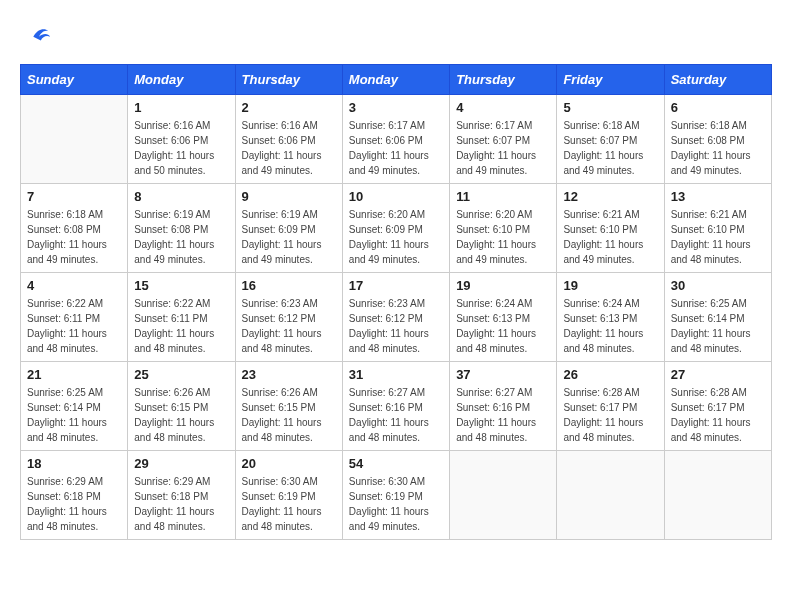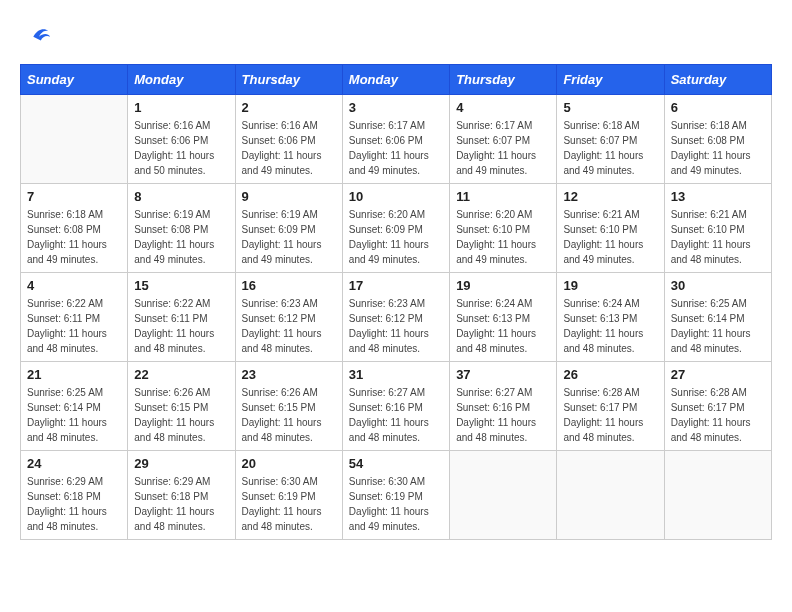--- a/index.html
+++ b/index.html
@@ -276,21 +276,21 @@
       </tr>
       <tr>
         <td>
           <span class="day-number">21</span>
           <div class="day-info" style="white-space: pre-line;">Sunrise: 6:25 AM
 Sunset: 6:14 PM
 Daylight: 11 hours
 and 48 minutes.</div>
         </td>
         <td>
-          <span class="day-number">22</span>
+          <span class="day-number">25</span>
           <div class="day-info" style="white-space: pre-line;">Sunrise: 6:26 AM
 Sunset: 6:15 PM
 Daylight: 11 hours
 and 48 minutes.</div>
         </td>
         <td>
           <span class="day-number">23</span>
           <div class="day-info" style="white-space: pre-line;">Sunrise: 6:26 AM
 Sunset: 6:15 PM
 Daylight: 11 hours
@@ -320,21 +320,21 @@
         <td>
           <span class="day-number">27</span>
           <div class="day-info" style="white-space: pre-line;">Sunrise: 6:28 AM
 Sunset: 6:17 PM
 Daylight: 11 hours
 and 48 minutes.</div>
         </td>
       </tr>
       <tr>
         <td>
-          <span class="day-number">24</span>
+          <span class="day-number">18</span>
           <div class="day-info" style="white-space: pre-line;">Sunrise: 6:29 AM
 Sunset: 6:18 PM
 Daylight: 11 hours
 and 48 minutes.</div>
         </td>
         <td>
           <span class="day-number">29</span>
           <div class="day-info" style="white-space: pre-line;">Sunrise: 6:29 AM
 Sunset: 6:18 PM
 Daylight: 11 hours

